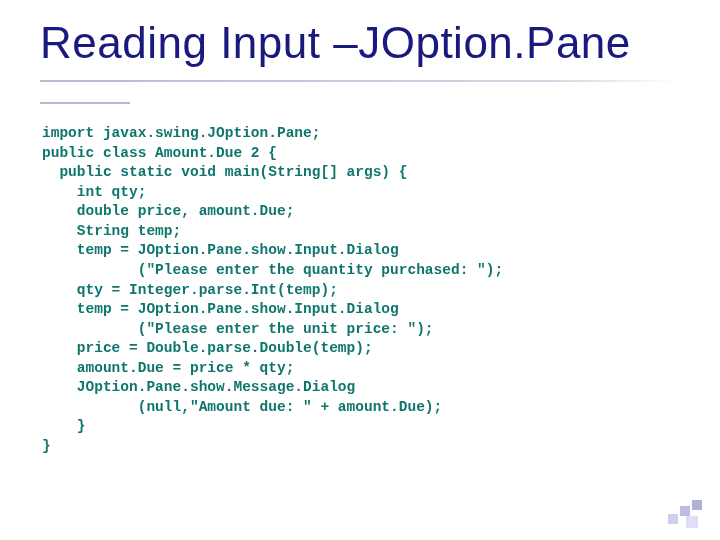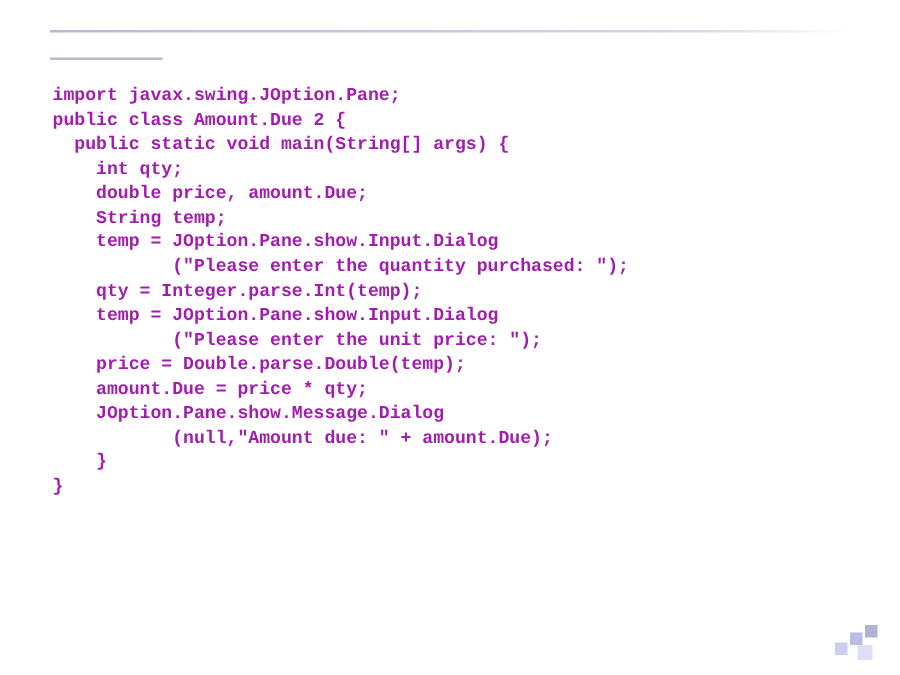--- a/index.html
+++ b/index.html
@@ -43,39 +43,40 @@
     top: 28px;
     left: 0;
     width: 90px;
     height: 2px;
     background: #b8b8d0;
   }
   .code {
     font-family: "Courier New", monospace;
     font-size: 14.5px;
     line-height: 1.35;
-    color: #a21caf;
+    color: #0f766e;
     white-space: pre;
     font-weight: bold;
     padding-left: 2px;
   }
   .corner {
     position: absolute;
     bottom: 10px;
     right: 14px;
     width: 44px;
     height: 36px;
   }
   .corner svg { width: 100%; height: 100%; }
 </style>
 </head>
 <body>
 
 <div class="slide">
 
+  <h1 class="title">Reading Input –JOption.Pane</h1>
 
   <div class="rule-wrap">
     <div class="rule-long"></div>
     <div class="rule-short"></div>
   </div>
 
   <pre class="code"><span>import javax.swing.JOption.Pane;</span>
 <span>public class Amount.Due 2 {</span>
 <span>  public static void main(String[] args) {</span>
 <span>    int qty;</span>

